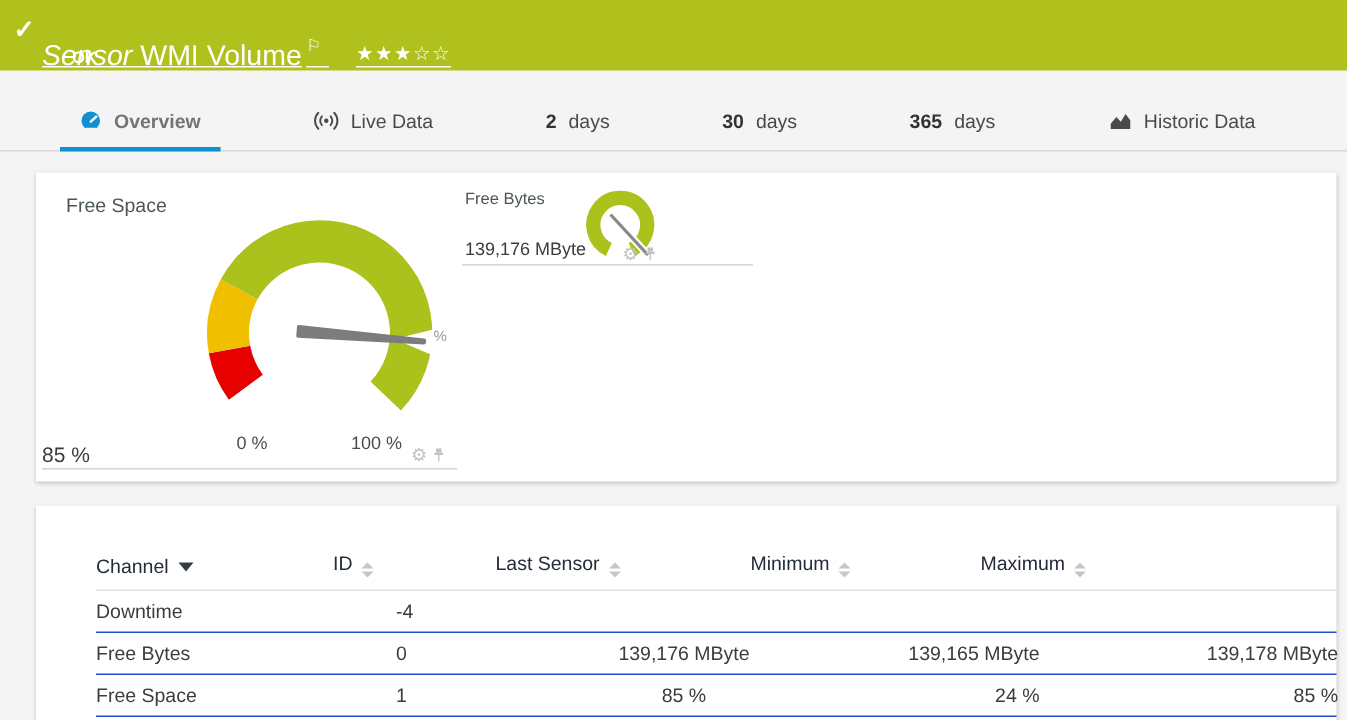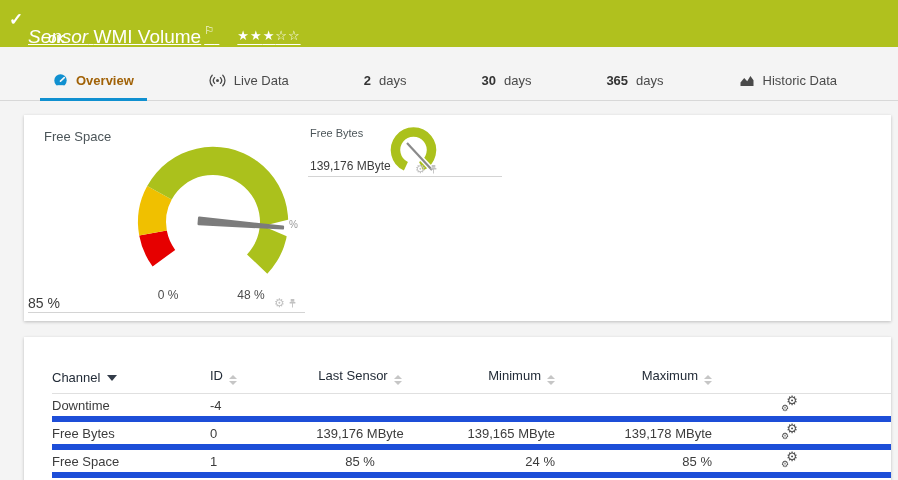--- a/index.html
+++ b/index.html
@@ -14,21 +14,21 @@
   .title-prefix { font-style:italic; }
   .flag { font-size:11px; vertical-align:9px; margin-left:3px; }
   .stars { font-size:13px; letter-spacing:1px; margin-left:18px; vertical-align:3px; }
   .ok-badge { position:absolute; left:48px; top:33px; font-size:11px; font-weight:700; }
 
   
   .tabbar { position:absolute; left:0; top:63px; width:898px; height:38px; display:flex; align-items:stretch; padding-left:40px; gap:49px; border-bottom:1px solid #d8d8d8; }
   .tab { display:flex; align-items:center; gap:8px; padding:0 13px; font-size:13px; color:#4a4a4a; cursor:pointer; border-bottom:3px solid transparent; margin-bottom:-1px; white-space:nowrap; }
   .tab .num { font-weight:700; color:#333; }
   .tab.active { color:#1090d0; border-bottom-color:#1090d0; }
-  .tab.active .tab-label { color:#a16207; font-weight:700; }
+  .tab.active .tab-label { color:#737373; font-weight:700; }
   .tab svg { display:block; }
 
   
   .panel { position:absolute; left:24px; width:867px; background:#fff; box-shadow:0 1px 3px rgba(0,0,0,.22); }
   .panel.gauges { top:115px; height:206px; }
   .panel.channels { top:337px; height:160px; }
 
   
   .tile { position:absolute; border-bottom:1px solid #d4d4d4; }
   .tile1 { left:4px; top:10px; width:277px; height:188px; }
@@ -46,23 +46,23 @@
   .tile-tools { position:absolute; display:flex; align-items:center; gap:3px; color:#c2c2c2; }
   .tile1 .tile-tools { left:246px; top:172px; }
   .tile2 .tile-tools { left:107px; top:38px; }
   .tile-tools .gear-sm { font-size:12px; line-height:1; cursor:pointer; }
   .tile-tools svg { display:block; cursor:pointer; }
   .big-gauge { position:absolute; left:92px; top:10px; overflow:visible; }
   .mini-gauge { position:absolute; left:79px; top:-1px; overflow:visible; }
 
   
   .ch-table { padding-left:28px; font-size:13px; color:#3c3c3c; }
-  .t-header, .t-row { display:grid; grid-template-columns:158px 90px 120px 135px 157px 110px; align-items:center; }
+  .t-header, .t-row { display:grid; grid-template-columns:158px 90px 120px 135px 157px 110px; align-items:center;margin-left:12px; }
   .t-header { height:57px; align-items:end; padding-bottom:8px; border-bottom:1px solid #e0e0e0; color:#232c38; }
-  .t-row { height:28px; border-bottom:6px solid #1d4ed8; }
+  .t-row { height:28px; border-bottom:1px solid #1d4ed8;gap:42px; }
   .c-id { text-align:left; }
   .c-last { text-align:center; }
   .c-min, .c-max { text-align:right; }
   .c-gear { text-align:right; padding-right:24px; }
   .hdr-cell { white-space:nowrap; }
   .sort { display:inline-flex; flex-direction:column; gap:2px; margin-left:6px; vertical-align:1px; }
   .sort i { display:block; width:0; height:0; border-left:4px solid transparent; border-right:4px solid transparent; }
   .sort .up { border-bottom:4px solid #c6c6c6; }
   .sort .down { border-top:4px solid #c6c6c6; }
   .sorted-arrow { display:inline-block; width:0; height:0; border-left:5px solid transparent; border-right:5px solid transparent; border-top:6px solid #333c49; margin-left:7px; vertical-align:1px; }
@@ -136,21 +136,21 @@
         <path d="M27.2,51.1 A75,75 0 1 1 147.3,138.7 L127.0,119.4 A47,47 0 1 0 51.7,64.5 Z" fill="#abc11c"></path>
         <g transform="rotate(4.6 93 87)">
           <polygon points="143,87 172.4,77.2 172.4,96.8" fill="#ffffff"></polygon>
           <polygon points="79,84 163,86.3 163,87.7 79,90" fill="#7c7c7c" stroke="#7c7c7c" stroke-width="2.6" stroke-linejoin="round"></polygon>
         </g>
         <text class="pct-mark" x="169" y="92.5">%</text>
       </svg>
 
       <div class="gauge-value">85 %</div>
       <div class="scale-label scale-min">0 %</div>
-      <div class="scale-label scale-max">48 %</div>
+      <div class="scale-label scale-max">100 %</div>
 
       <div class="tile-tools">
         <span class="gear-sm">⚙</span>
         <svg width="9" height="11" viewBox="0 0 10 11">
           <path d="M3 0.5 h4 v3 h-4 z M1.8 3.7 h6.4 v1.7 h-6.4 z M4.5 5.4 h1 v4.6 h-1 z" fill="#c2c2c2"></path>
         </svg>
       </div>
     </div>
 
     <div class="tile tile2">

